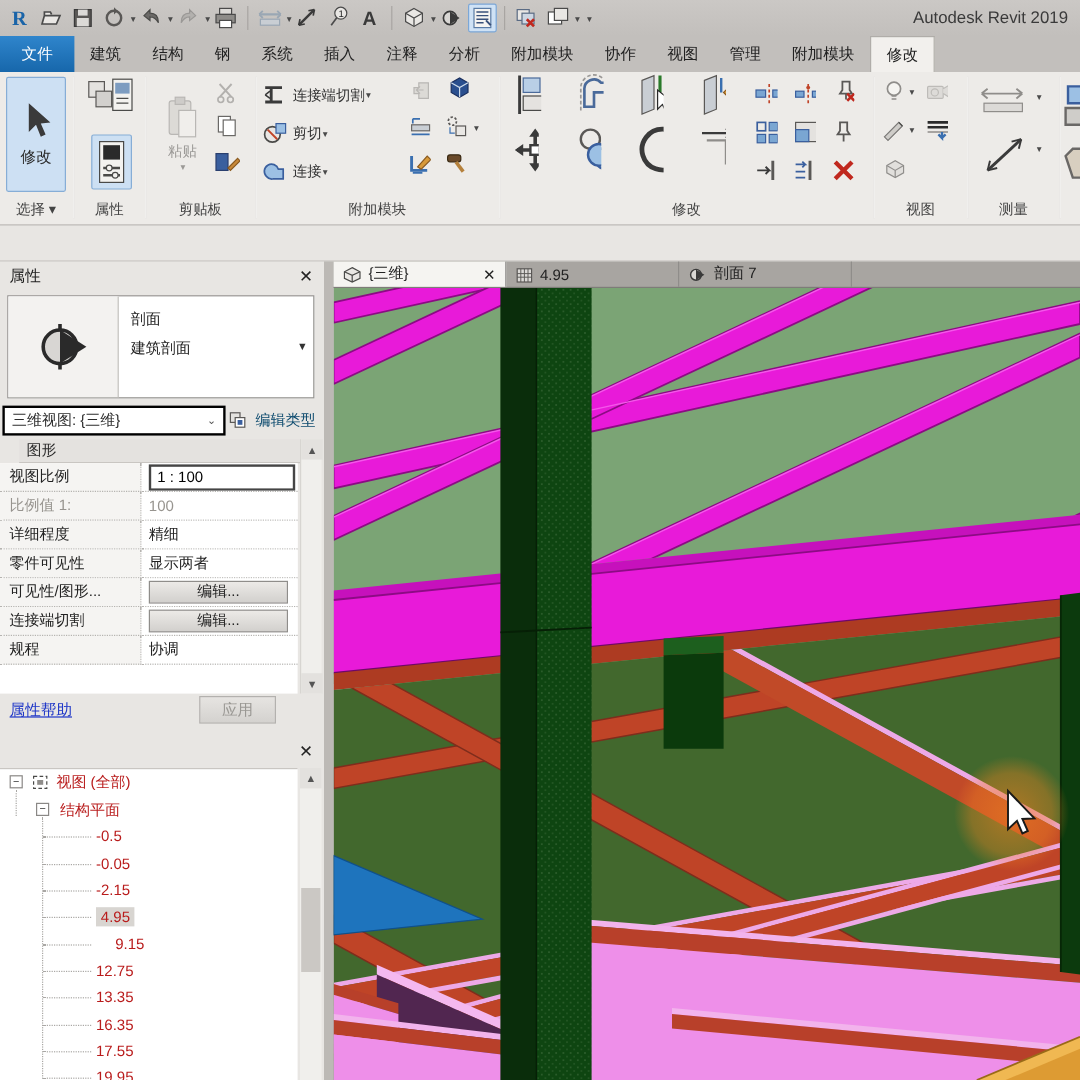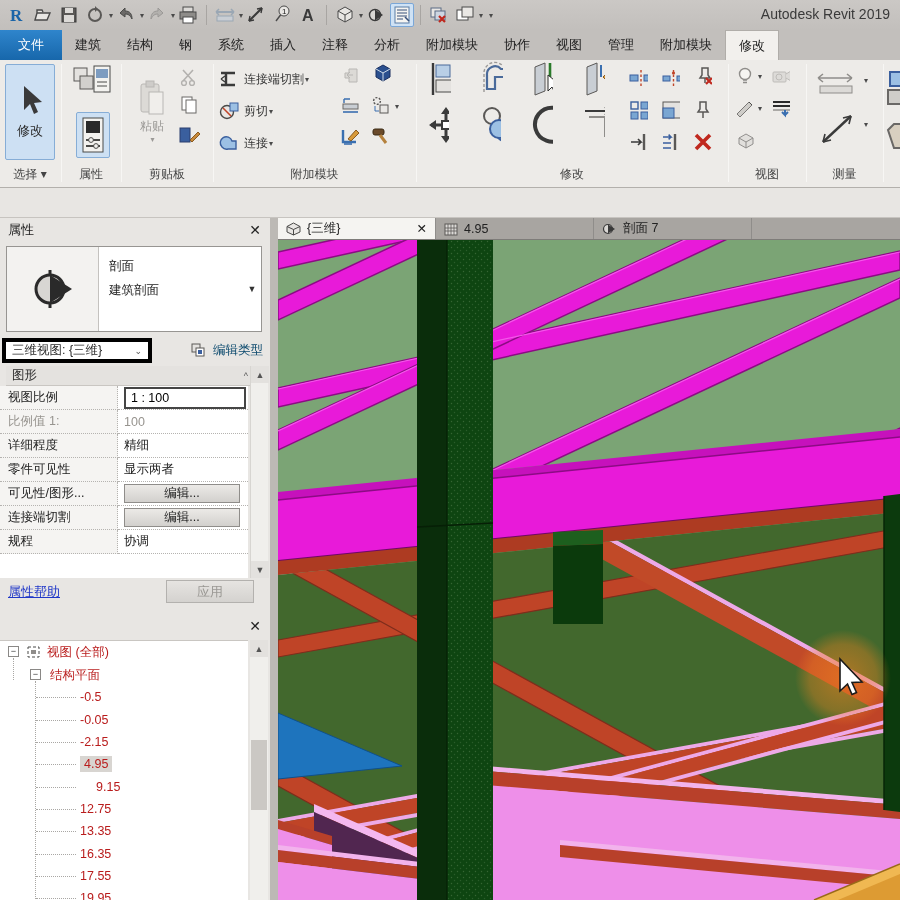--- a/index.html
+++ b/index.html
@@ -57,26 +57,26 @@
   .pal-title { position:absolute; left:0; top:0; right:0; height:24px; display:flex;
     align-items:center; padding:0 8px; font-size:13px; color:#222; }
   .pal-x { position:absolute; right:6px; top:3px; width:18px; height:18px; display:flex;
     align-items:center; justify-content:center; font-size:14px; font-weight:bold; color:#222; }
   #type-box { position:absolute; left:6px; top:28px; width:256px; height:86px; background:#fff;
     border:1px solid #979592; display:flex; }
   #type-icon-cell { width:92px; border-right:1px solid #c4c2bf; background:#f3f2f0;
     display:flex; align-items:center; justify-content:center; }
   #type-text { padding:8px 0 0 10px; font-size:12.5px; line-height:1.9; color:#222; flex:1; }
   #type-dd { width:18px; display:flex; align-items:center; justify-content:center; color:#333; font-size:9px; }
-  #view-combo { position:absolute; left:2px; top:120px; width:150px; height:25px; background:#fff;
-    border:4px solid #000000; display:flex; align-items:center; padding:0 6px; font-size:12.5px; }
+  #view-combo { position:absolute; left:2px; top:120px; width:186px; height:25px; background:#fff;
+    border:2px solid #000000; display:flex; align-items:center; padding:0 6px; font-size:12.5px; }
   #view-combo .chev { margin-left:auto; color:#555; font-size:9px; }
   #edit-type { position:absolute; left:190px; top:118px; width:78px; height:29px; display:flex;
     align-items:center; font-size:12.5px; color:#0c4a6e; }
-  #graf-header { position:absolute; left:6px; top:148px; width:248px; height:20px; background:#e4e2df;
+  #graf-header { position:absolute; left:16px; top:148px; width:248px; height:20px; background:#e4e2df;
     border-bottom:1px solid #c9c6c2; display:flex; align-items:center; padding:0 6px; font-size:12.5px; }
   #graf-header .caret { margin-left:auto; font-size:9px; color:#555; }
   #prop-table { position:absolute; left:0; top:168px; width:248px; height:192px; background:#fff; }
   .prow { position:absolute; left:0; width:248px; height:24px; }
   .pcell-l { position:absolute; left:0; top:0; width:118px; height:24px; background:#f5f4f2;
     border-bottom:1px dotted #b5b3b0; border-right:1px dotted #b5b3b0; display:flex; align-items:center;
     padding-left:8px; font-size:12.5px; color:#222; overflow:hidden; white-space:nowrap; }
   .pcell-v { position:absolute; left:118px; top:0; width:130px; height:24px; background:#fff;
     border-bottom:1px dotted #b5b3b0; display:flex; align-items:center; padding-left:6px;
     font-size:12.5px; color:#222; overflow:hidden; white-space:nowrap; }
@@ -85,21 +85,21 @@
     padding-left:5px; }
   .vbtn { width:116px; height:19px; margin-right:6px; background:linear-gradient(#eceae7,#d2d0cd);
     border:1px solid #8f8d8a; display:flex; align-items:center; justify-content:center; font-size:12.5px; }
   #prop-scroll { position:absolute; left:250px; top:148px; width:18px; height:212px; background:#f0efec;
     border-left:1px solid #d7d5d1; }
   .scr-btn { position:absolute; left:0; width:18px; height:17px; display:flex; align-items:center;
     justify-content:center; font-size:9px; color:#555; background:#e3e1de; }
   #props-bottom { position:absolute; left:0; top:360px; width:270px; height:28px; }
   #prop-help { position:absolute; left:8px; top:5px; color:#2038c8; text-decoration:underline;
     font-size:13px; }
-  #apply-btn { position:absolute; left:166px; top:2px; width:88px; height:23px;
+  #apply-btn { position:absolute; left:166px; top:2px; width:64px; height:23px;
     background:linear-gradient(#e6e4e1,#d4d2cf); border:1px solid #b3b1ae; color:#9a9894;
     display:flex; align-items:center; justify-content:center; font-size:13px; }
 
   
   #browser { position:absolute; left:0; top:394px; width:270px; height:288px; }
   #browser .pal-title { top:2px; }
   #tree { position:absolute; left:0; top:28px; width:248px; height:260px; background:#fff;
     border-top:1px solid #c9c6c2; overflow:hidden; }
   .titem { position:absolute; height:20px; display:flex; align-items:center; font-size:12.5px; color:#b91c1c; }
   .titem .sel { background:#d8d5d1; padding:1px 4px; }
@@ -108,21 +108,21 @@
   .tline { position:absolute; border-left:1px dotted #a9a7a4; width:0; }
   .hline { position:absolute; border-top:1px dotted #a9a7a4; height:0; }
   #tree-scroll { position:absolute; left:250px; top:28px; width:18px; height:260px; background:#f0efec; }
   #tree-thumb { position:absolute; left:1px; top:100px; width:16px; height:70px; background:#cbc8c4; }
 
   
   #viewport { position:absolute; left:278px; top:0; width:622px; height:682px; }
   #viewtabs { position:absolute; left:0; top:0; width:622px; height:22px; background:#a8a5a1;
     display:flex; border-bottom:1px solid #7e7c79; }
   .vtab { display:flex; align-items:center; gap:6px; padding:0 8px; font-size:12.5px; color:#222;
-    border-right:1px solid #8f8d8a; width:158px; }
+    border-right:1px solid #8f8d8a; width:144px; }
   .vtab.active { background:#f5f4f1; }
   .vtab .vx { margin-left:auto; font-weight:bold; }
   #scene { position:absolute; left:0; top:22px; width:622px; height:660px; }
 </style>
 </head>
 <body>
 
 <div id="titlebar">
   <span class="qat-btn">
     <svg class="gi" width="20" height="20">

